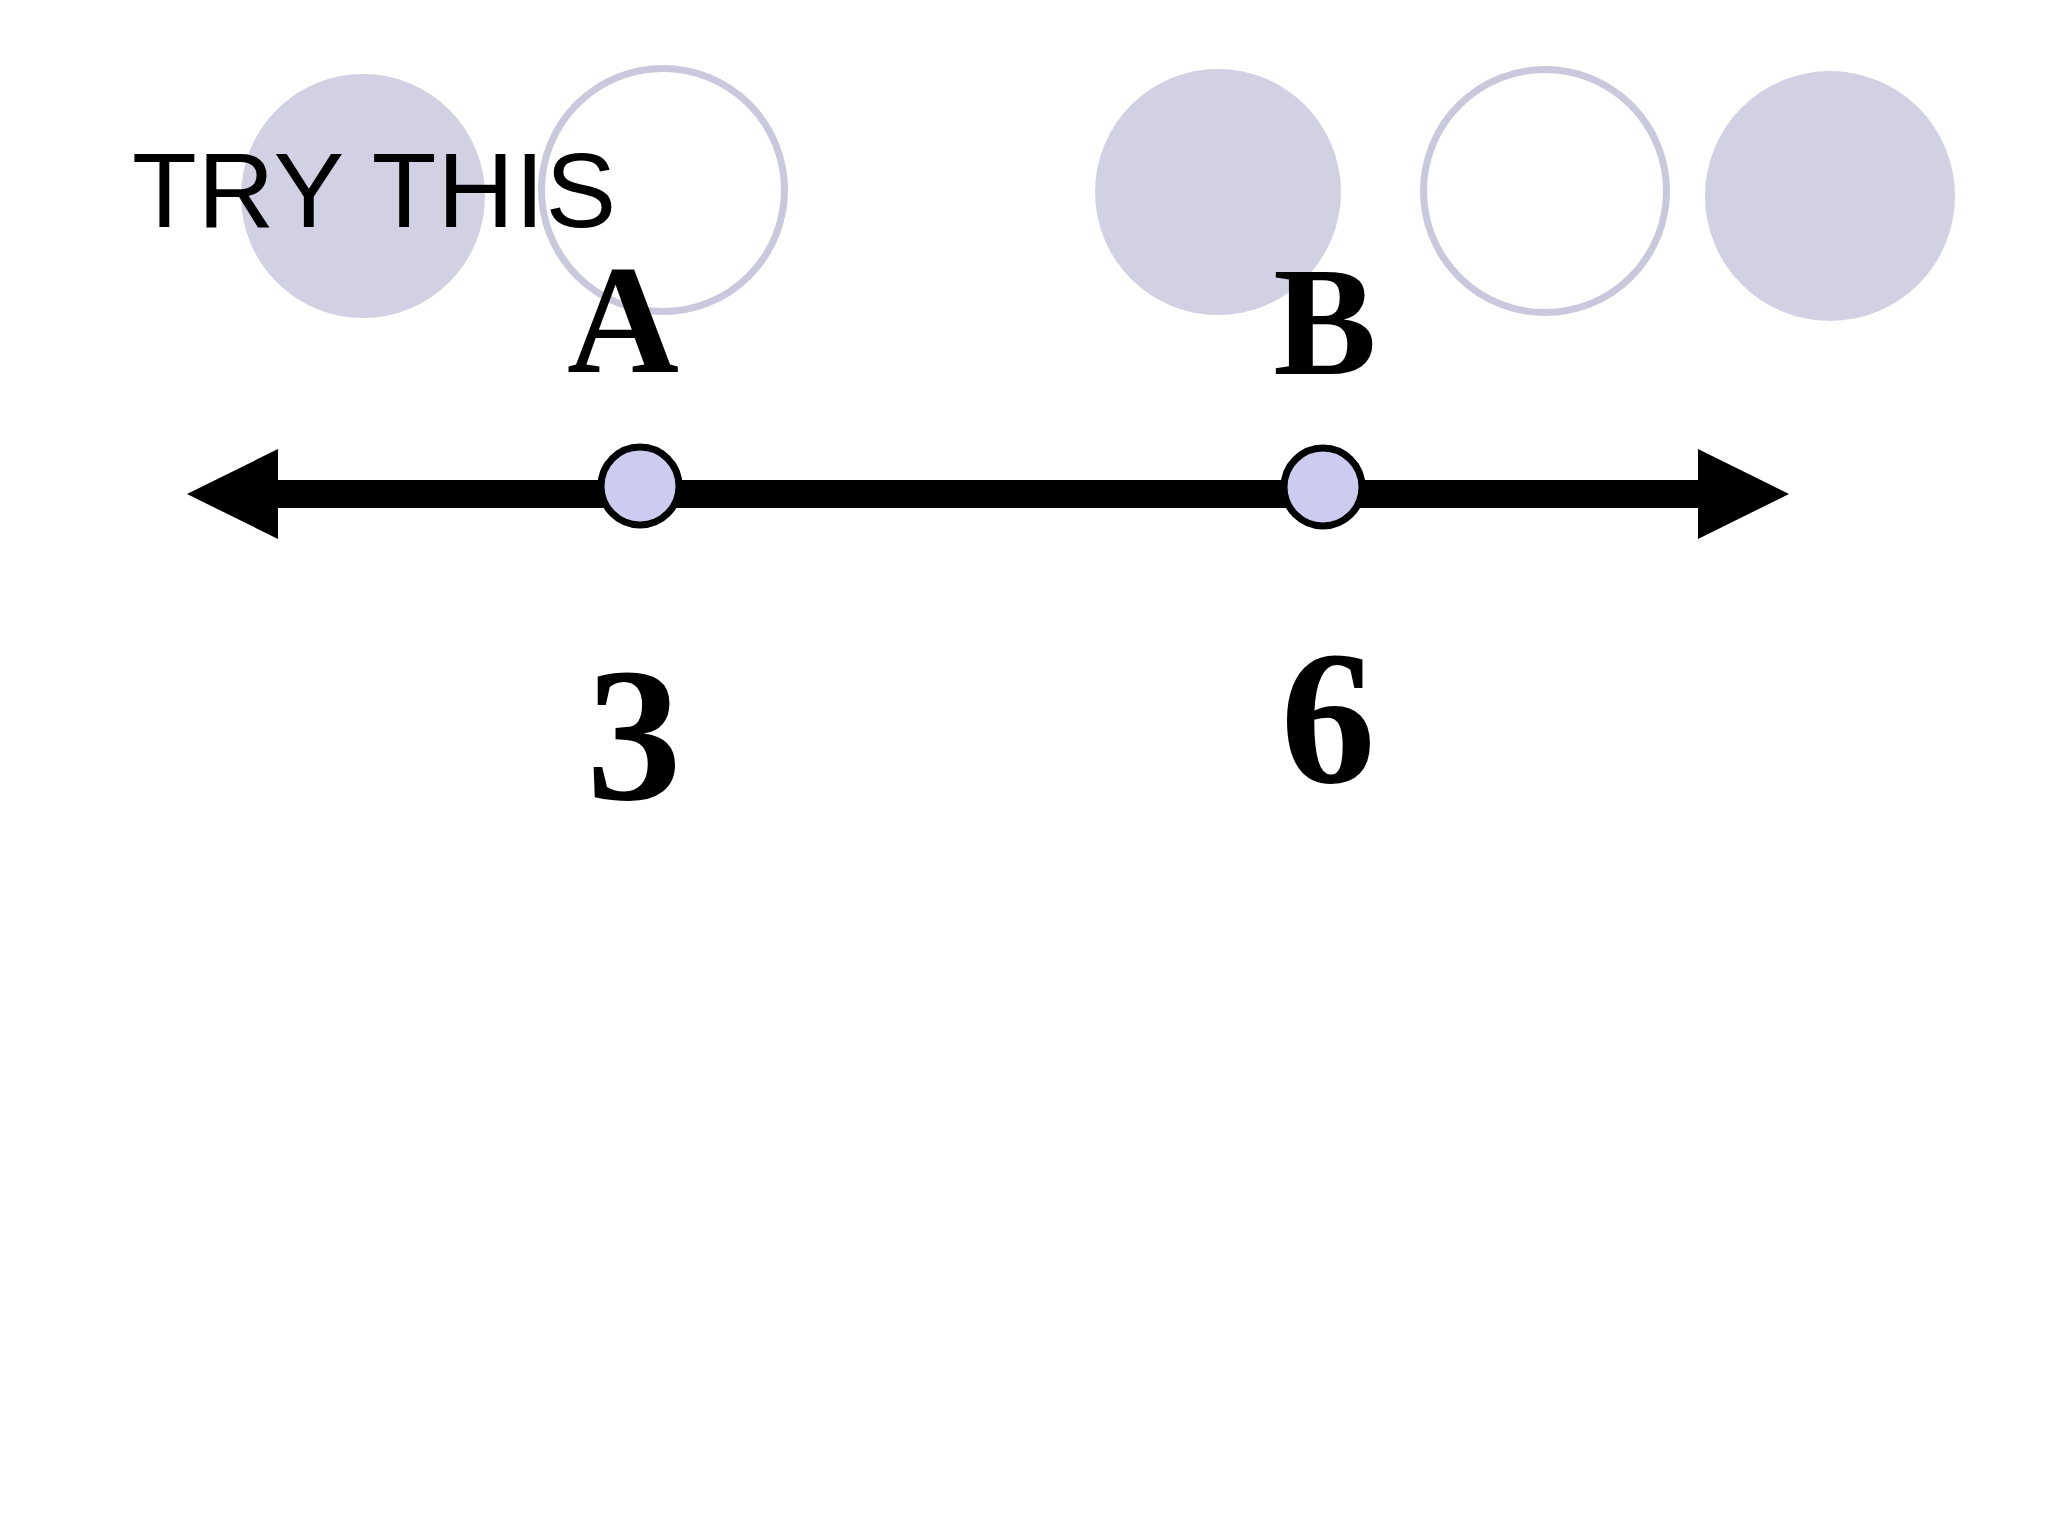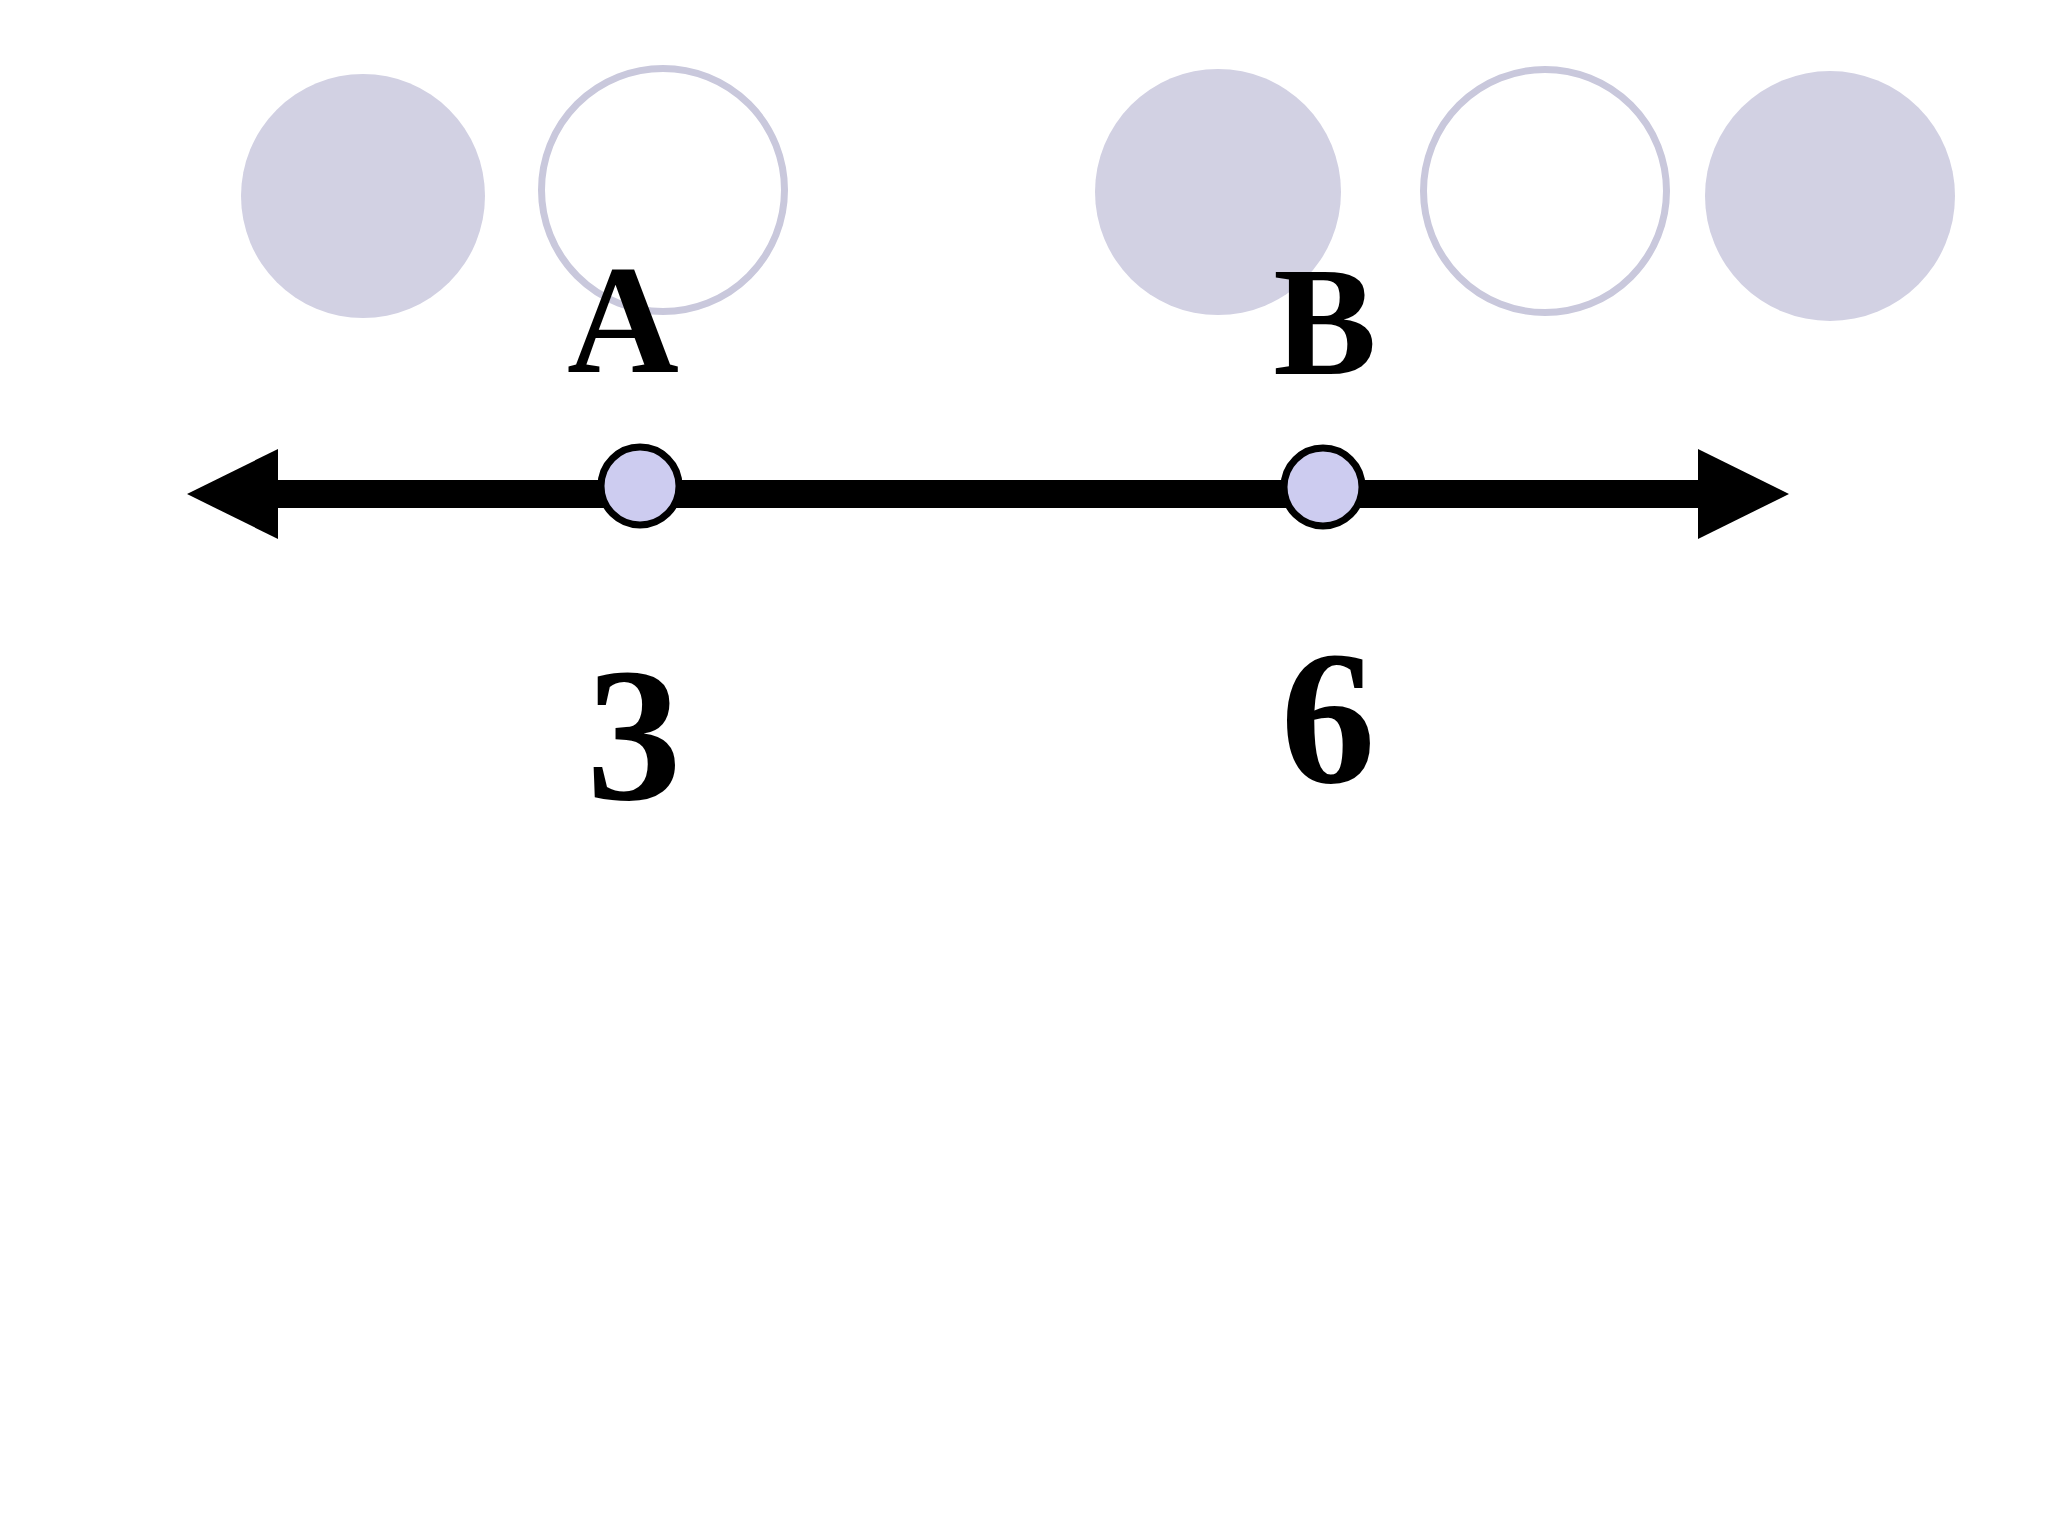--- a/index.html
+++ b/index.html
@@ -70,20 +70,21 @@
 <body>
 
 <div class="slide">
 
   <div class="decor-circle decor-filled c1"></div>
   <div class="decor-circle decor-outline c2"></div>
   <div class="decor-circle decor-filled c3"></div>
   <div class="decor-circle decor-outline c4"></div>
   <div class="decor-circle decor-filled c5"></div>
 
+  <div class="title">TRY THIS</div>
 
   <svg class="line-svg" viewBox="0 0 2048 1536">
     <rect x="268" y="480" width="1440" height="28" fill="#000000"></rect>
     <polygon points="187,494 278,449 278,539" fill="#000000"></polygon>
     <polygon points="1789,494 1698,449 1698,539" fill="#000000"></polygon>
     <circle cx="640" cy="486" r="39" stroke-width="7" stroke="#000000" fill="#cdccf0"></circle>
     <circle cx="1323" cy="487" r="39" stroke-width="7" stroke="#000000" fill="#cdccf0"></circle>
   </svg>
 
   <div class="nl-text point-label label-a">A</div>

